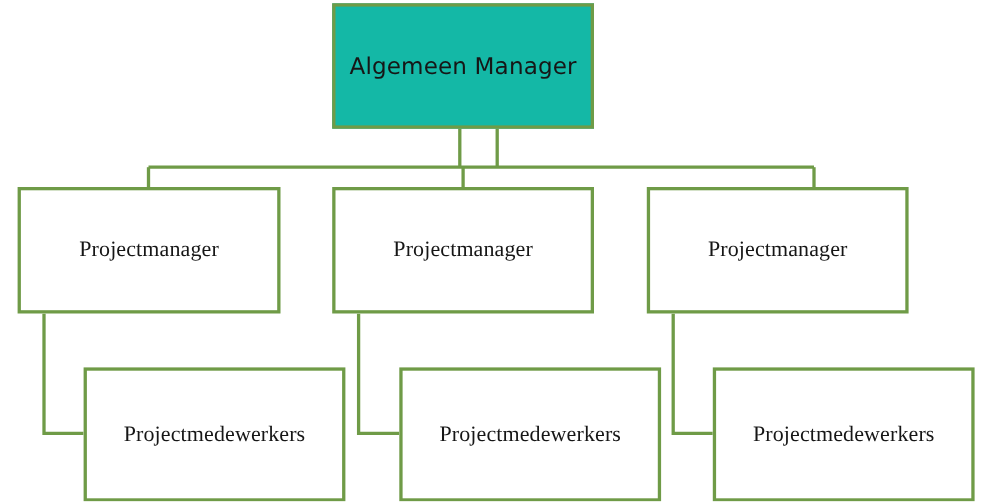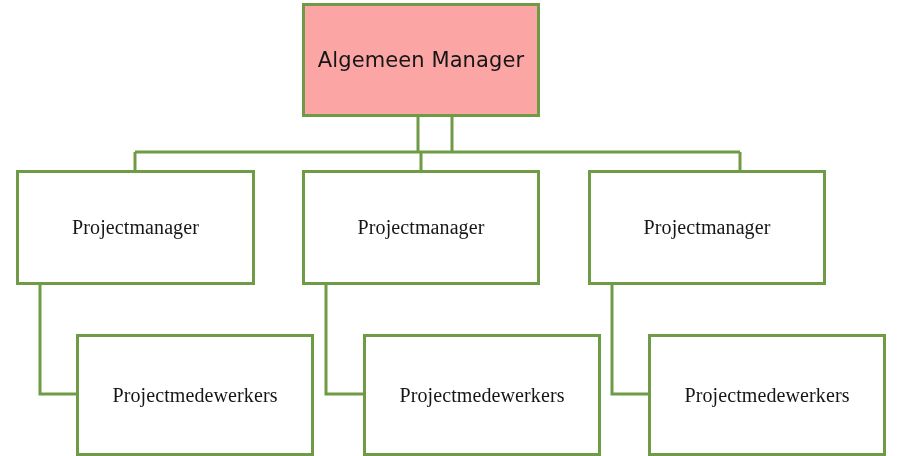--- a/index.html
+++ b/index.html
@@ -57,21 +57,21 @@
       <polyline points="452,117 452,152" fill="none" stroke="#6f9b47" stroke-width="3" stroke-linecap="butt" stroke-linejoin="miter"></polyline>
       <polyline points="135,152 740,152" fill="none" stroke="#6f9b47" stroke-width="3" stroke-linecap="butt" stroke-linejoin="miter"></polyline>
       <polyline points="135,152 135,170" fill="none" stroke="#6f9b47" stroke-width="3" stroke-linecap="butt" stroke-linejoin="miter"></polyline>
       <polyline points="421,152 421,170" fill="none" stroke="#6f9b47" stroke-width="3" stroke-linecap="butt" stroke-linejoin="miter"></polyline>
       <polyline points="740,152 740,170" fill="none" stroke="#6f9b47" stroke-width="3" stroke-linecap="butt" stroke-linejoin="miter"></polyline>
       <polyline points="40,285 40,394 76,394" fill="none" stroke="#6f9b47" stroke-width="3" stroke-linecap="butt" stroke-linejoin="miter"></polyline>
       <polyline points="326,285 326,394 363,394" fill="none" stroke="#6f9b47" stroke-width="3" stroke-linecap="butt" stroke-linejoin="miter"></polyline>
       <polyline points="612,285 612,394 648,394" fill="none" stroke="#6f9b47" stroke-width="3" stroke-linecap="butt" stroke-linejoin="miter"></polyline>
     </svg>
 
-  <div class="node-box lvl-1" style="left: 302px; top: 3px; width: 238px; height: 114px; border: 3px solid rgb(111, 155, 71); background: #fca5a5; color: rgb(22, 22, 22);">
+  <div class="node-box lvl-1" style="left: 302px; top: 3px; width: 238px; height: 114px; border: 3px solid rgb(111, 155, 71); background: #14b8a6; color: rgb(22, 22, 22);">
     <span class="node-label">Algemeen Manager</span>
   </div>
 
   <div class="node-box lvl-2" style="left: 16px; top: 170px; width: 239px; height: 115px; border: 3px solid rgb(111, 155, 71); background: rgb(255, 255, 255); color: rgb(22, 22, 22);">
     <span class="node-label">Projectmanager</span>
   </div>
   <div class="node-box lvl-2" style="left: 302px; top: 170px; width: 238px; height: 115px; border: 3px solid rgb(111, 155, 71); background: rgb(255, 255, 255); color: rgb(22, 22, 22);">
     <span class="node-label">Projectmanager</span>
   </div>
   <div class="node-box lvl-2" style="left: 588px; top: 170px; width: 238px; height: 115px; border: 3px solid rgb(111, 155, 71); background: rgb(255, 255, 255); color: rgb(22, 22, 22);">

